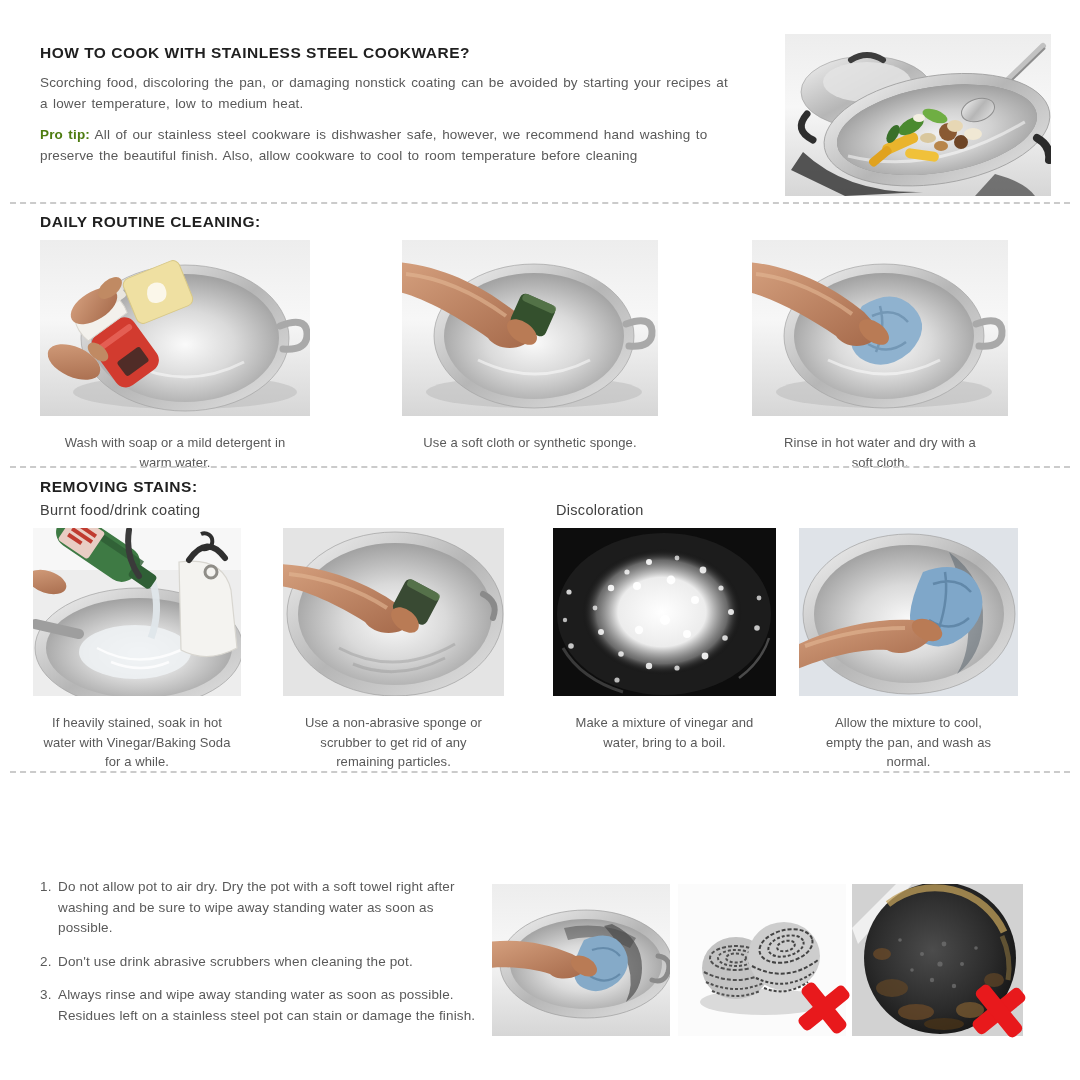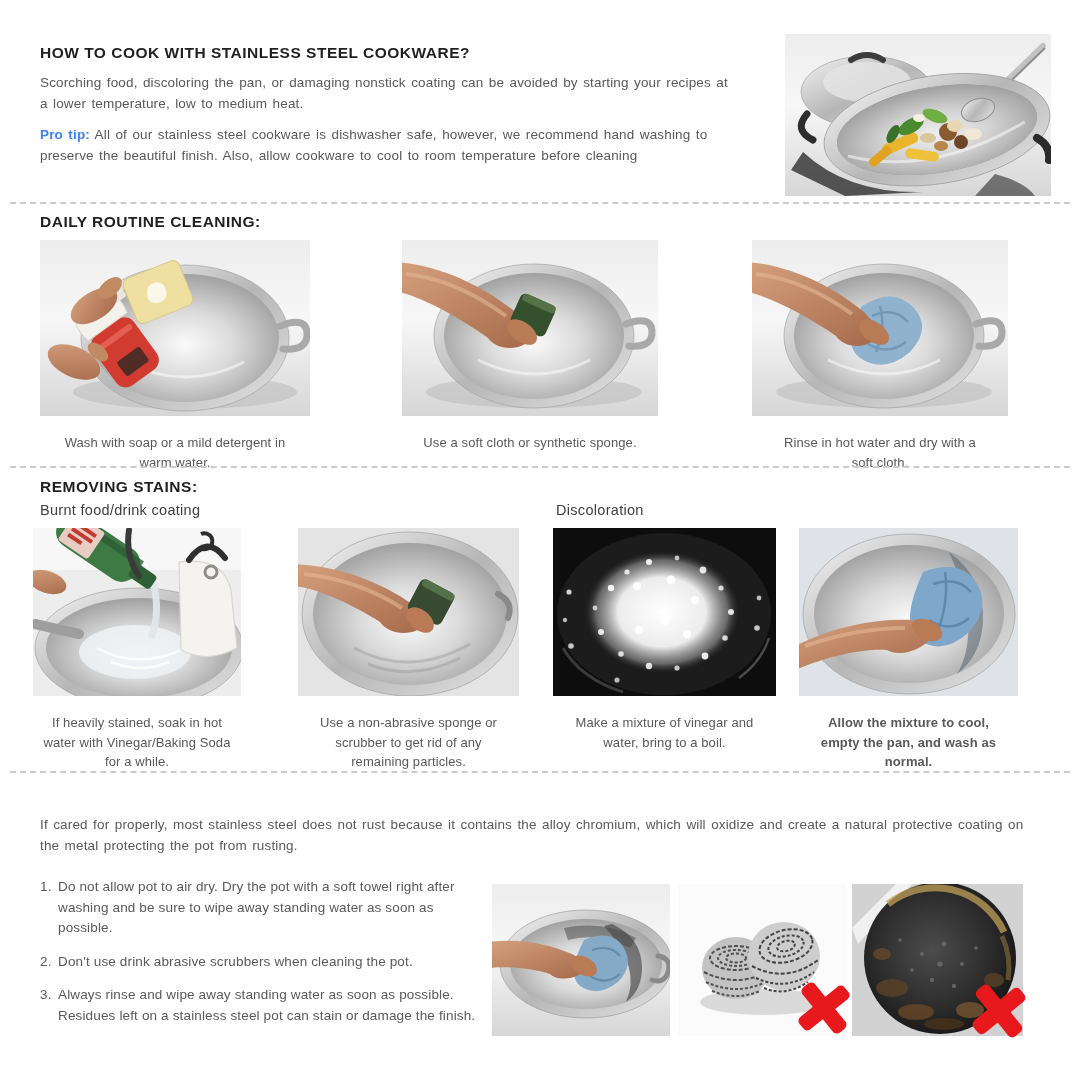--- a/index.html
+++ b/index.html
@@ -1,21 +1,21 @@
 <!DOCTYPE html>
 <html style="--warning-red: #e8191c; --divider: #cbcbcb; --heading-text: #1f1f1f; --body-text: #595959;"><head>
 <meta charset="utf-8">
 <style>
   html,body{margin:0;padding:0;background:#fff;}
   #canvas{position:relative;width:1080px;height:1080px;background:#ffffff;overflow:hidden;
           font-family:"Liberation Sans",sans-serif;color:#595959;}
   .abs{position:absolute;}
   .sec-title{font-weight:bold;font-size:15.5px;letter-spacing:.5px;color:#1f1f1f;white-space:nowrap;}
   .body-text{font-size:13.5px;line-height:1.58;letter-spacing:.15px;word-spacing:1.5px;color:#595959;}
-  .bold-dark{font-weight:bold;color:#3b82f6;}
+  .bold-dark{font-weight:bold;color:#4d7c0f;}
   .sub-label{font-size:14.5px;letter-spacing:.3px;color:#3f3f3f;white-space:nowrap;}
   .divider{position:absolute;left:10px;right:10px;height:0;border-top:2px dashed var(--divider,#cbcbcb);}
   .fig{position:absolute;display:flex;flex-direction:column;align-items:center;gap:9px;}
   .photo{overflow:hidden;background:#eee;}
   .photo svg{display:block;width:100%;height:100%;}
   .caption{font-size:13px;line-height:1.5;letter-spacing:.1px;text-align:center;color:#595959;margin-top:8px;}
   .care-list{display:flex;flex-direction:column;gap:13px;}
   .care-item{display:flex;font-size:13.5px;line-height:1.52;letter-spacing:.15px;color:#595959;}
   .li-num{width:18px;flex:0 0 18px;}
   .li-text{width:422px;}
@@ -226,21 +226,21 @@
 
         <ellipse cx="14" cy="54" rx="20" ry="11" transform="rotate(18 14 54)" fill="url(#gSkin)"></ellipse>
 
         <path d="M96,2 q-4,26 10,46" stroke="#3a3a3a" stroke-width="6" fill="none" stroke-linecap="round"></path>
         <path d="M168,6 a8,8 0 1 1 -1,14" stroke="#2e2e2e" stroke-width="4" fill="none"></path>
       </svg>
     </div>
     <div class="caption" style="max-width:205px;">If heavily stained, soak in hot water with Vinegar/Baking Soda for a while.</div>
   </div>
 
-  <div class="fig" style="left:298px;top:528px;width:221px;">
+  <div class="fig" style="left:283px;top:528px;width:221px;">
     <div class="photo" style="width:221px;height:168px;">
       <svg viewBox="0 0 221 168" preserveAspectRatio="none">
         <rect width="221" height="168" fill="#e4e4e4"></rect>
         <ellipse cx="112" cy="86" rx="108" ry="82" fill="url(#gSteel)" stroke="#a0a0a0" stroke-width=".7"></ellipse>
         <ellipse cx="112" cy="86" rx="97" ry="71" fill="url(#gInner)"></ellipse>
         <path d="M56,120 q56,30 116,-4 M70,136 q44,18 92,-6" stroke="#8a8a8a" stroke-width="3" fill="none" opacity=".35"></path>
         <path d="M200,66 q16,8 10,24" stroke="#8a8a8a" stroke-width="6" fill="none" stroke-linecap="round"></path>
 
         <path d="M-4,36 C44,38 86,56 114,76 L132,92 C116,112 90,106 82,94 C54,76 18,60 -4,58 Z" fill="url(#gSkin)"></path>
         <path d="M6,46 C42,50 76,62 104,80" stroke="#e2b894" stroke-width="4" fill="none" opacity=".6"></path>
@@ -303,27 +303,26 @@
         <path d="M150,24 q36,26 34,70 q-2,34 -26,52 q26,-44 -8,-122 z" fill="#5a646e" opacity=".55"></path>
 
         <path d="M124,44 q38,-14 54,12 q14,24 -8,48 q-26,24 -50,8 q-20,-16 4,-68 z" fill="#7fa7c9"></path>
         <path d="M134,56 q24,-8 38,8 M130,92 q22,14 40,-2 M146,44 q4,26 -6,56" stroke="#5c82a3" stroke-width="2.5" fill="none" opacity=".85"></path>
 
         <path d="M-4,118 C36,98 78,90 114,92 L138,100 C130,122 100,130 88,122 C58,120 20,132 -4,142 Z" fill="url(#gSkin)"></path>
         <path d="M6,118 C40,106 76,100 106,100" stroke="#e2b894" stroke-width="4" fill="none" opacity=".6"></path>
         <ellipse cx="128" cy="102" rx="16" ry="10" transform="rotate(24 128 102)" fill="#b97b55"></ellipse>
       </svg>
     </div>
-    <div class="caption" style="max-width:178px;font-weight:bold;">Allow the mixture to cool, empty the pan, and wash as normal.</div>
+    <div class="caption" style="max-width:178px;">Allow the mixture to cool, empty the pan, and wash as normal.</div>
   </div>
 
   <div class="divider" style="top:771px;"></div>
 
 
-  <div class="abs body-text" style="left:40px;top:814px;width:1005px;">If cared for properly, most stainless steel does not rust because it contains the alloy chromium, which will oxidize and create a natural protective coating on the metal protecting the pot from rusting.</div>
 
   <div class="abs care-list" style="left:40px;top:877px;width:452px;">
     <div class="care-item">
       <span class="li-num">1.</span>
       <span class="li-text">Do not allow pot to air dry. Dry the pot with a soft towel right after washing and be sure to wipe away standing water as soon as possible.</span>
     </div>
     <div class="care-item">
       <span class="li-num">2.</span>
       <span class="li-text">Don't use drink abrasive scrubbers when cleaning the pot.</span>
     </div>

